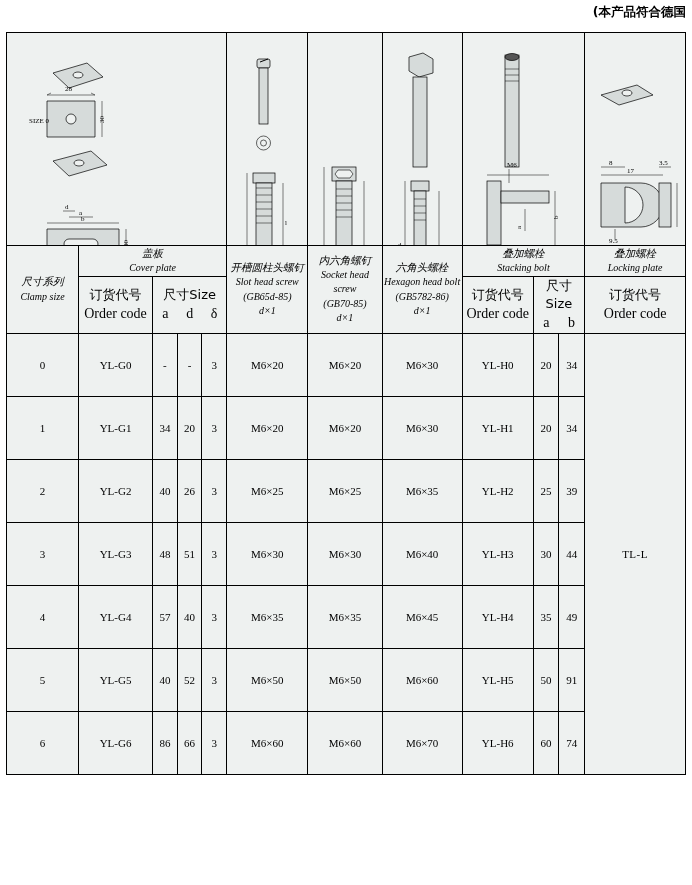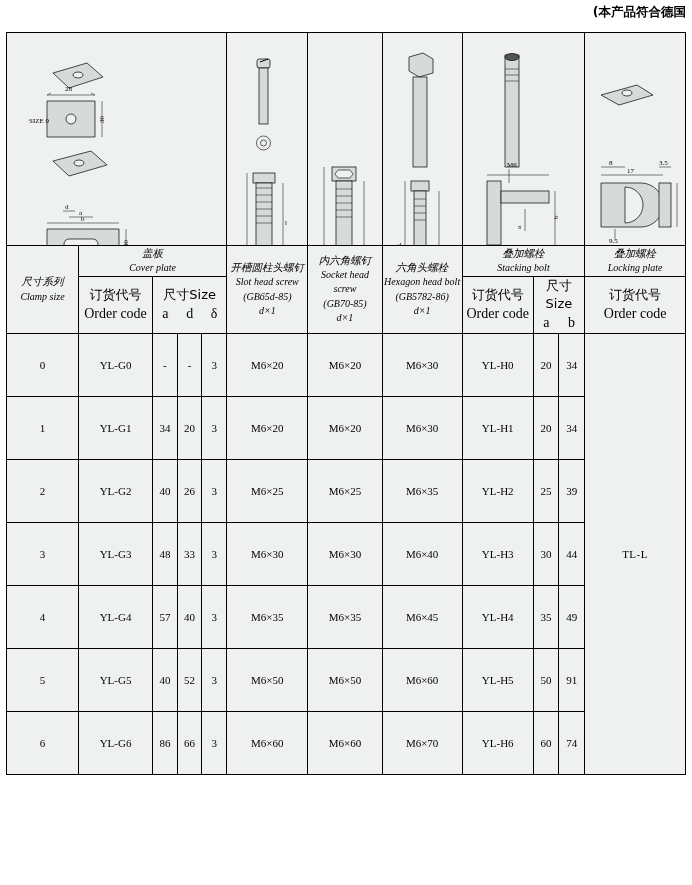--- a/index.html
+++ b/index.html
@@ -449,21 +449,21 @@
       <td>M6×35</td>
       <td>YL-H2</td>
       <td>25</td>
       <td>39</td>
     </tr>
 
     <tr class="datarow">
       <td>3</td>
       <td>YL-G3</td>
       <td>48</td>
-      <td>33</td>
+      <td>51</td>
       <td>3</td>
       <td>M6×30</td>
       <td>M6×30</td>
       <td>M6×40</td>
       <td>YL-H3</td>
       <td>30</td>
       <td>44</td>
     </tr>
 
     <tr class="datarow">

